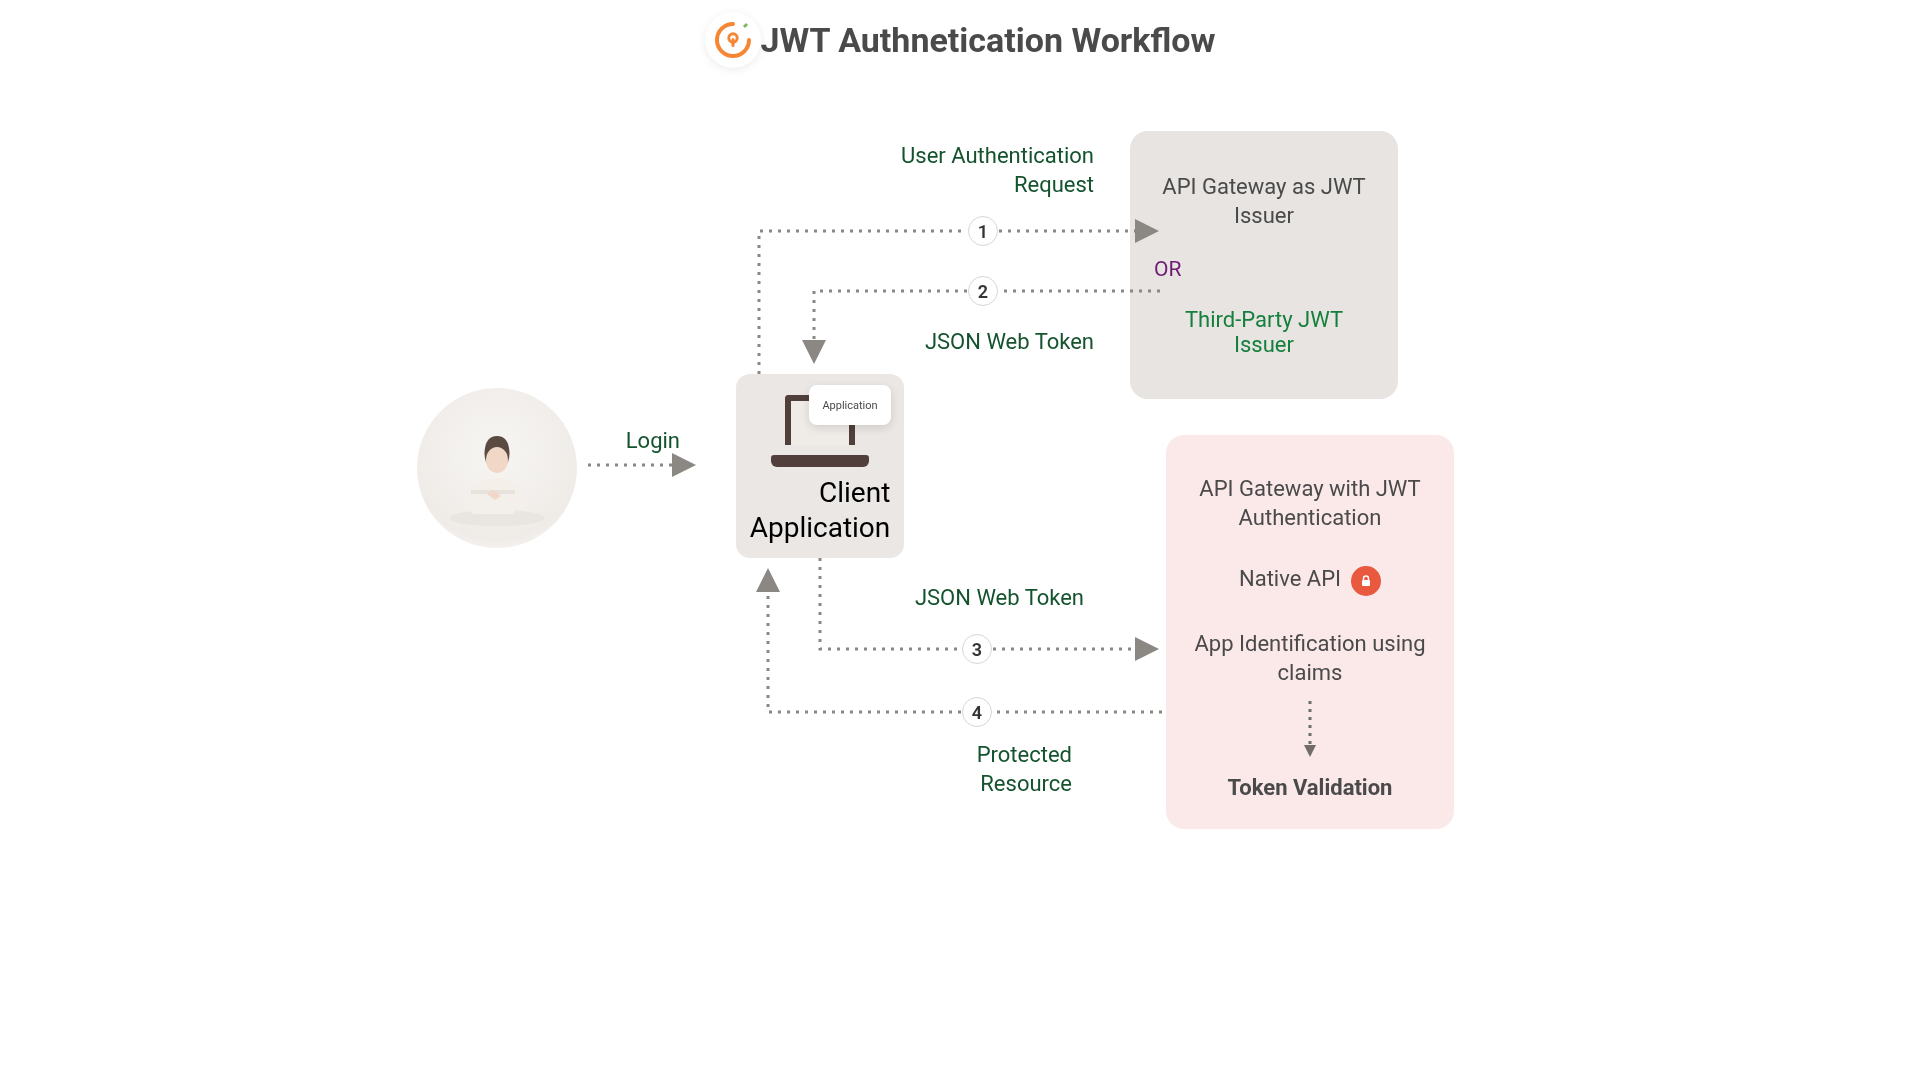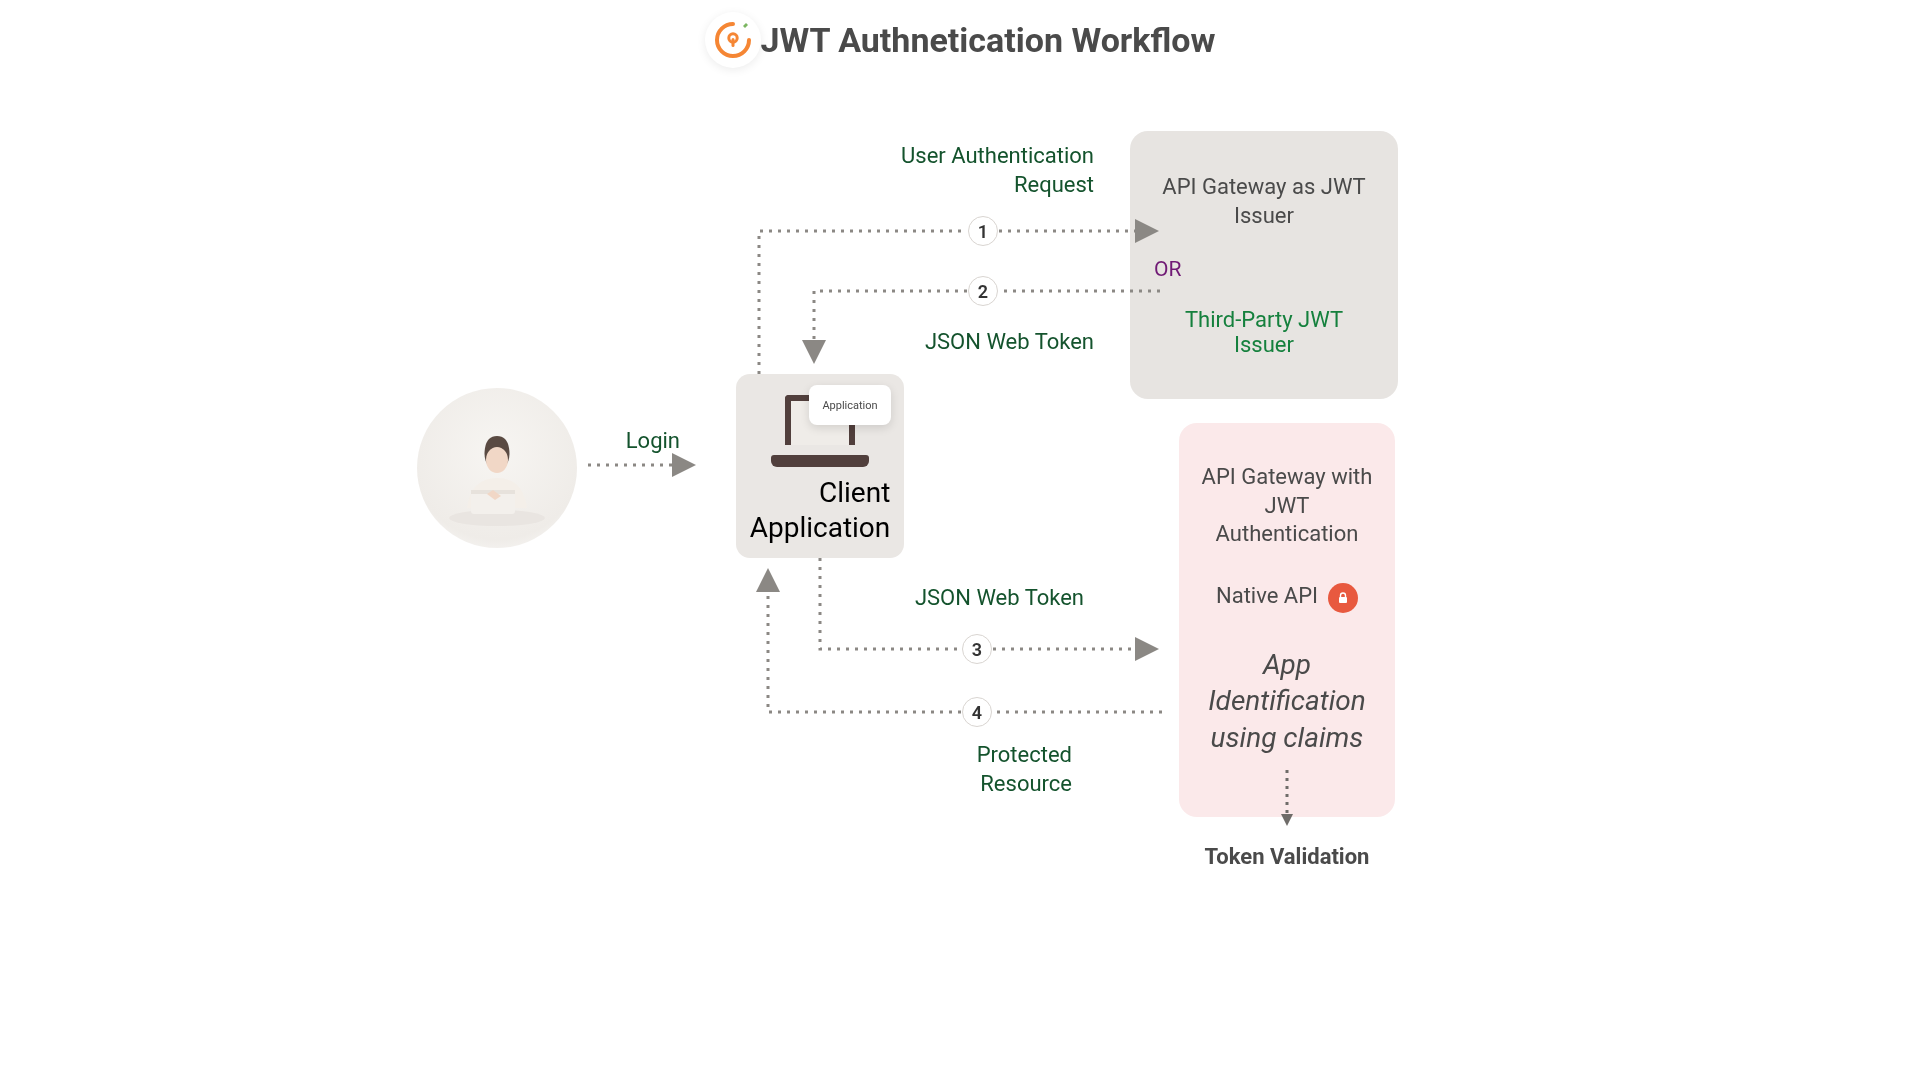--- a/index.html
+++ b/index.html
@@ -140,52 +140,51 @@
     padding: 24px;
     text-align: center;
   }
   .issuer-line1 { font-size: 22px; line-height: 1.3; color: #4a4a4a; }
   .issuer-or   { font-size: 21px; margin: 26px 0; color: #701a75; }
   .issuer-line2 { font-size: 22px; color: #15803d; }
   
   .auth-box {
     position: absolute;
     left: 974px;
-    top: 423px;
-    width: 216px;
+    top: 435px;
+    width: 288px;
     height: 394px;
     background: #fbe9ea;
     border-radius: 18px;
     display: flex;
     flex-direction: column;
     align-items: center;
     padding: 40px 22px 30px;
     text-align: center;
-    margin-left: 13px;
   }
   .auth-title { font-size: 22px; line-height: 1.3; color: #4a4a4a; }
   .native-row {
     display: flex;
     align-items: flex-start;
     justify-content: center;
     gap: 10px;
     margin-top: 34px;
   }
   .native-label { font-size: 22px; color: #4a4a4a; }
   .lock-badge {
     width: 30px;
     height: 30px;
     border-radius: 50%;
     background: #e8593f;
     display: flex;
     align-items: center;
     justify-content: center;
   }
   .lock-badge svg { width: 14px; height: 14px; }
-  .auth-claims { font-size: 28px; line-height: 1.3; margin-top: 34px; color: #4a4a4a; font-style: italic; }
+  .auth-claims { font-size: 22px; line-height: 1.3; margin-top: 34px; color: #4a4a4a; }
   .auth-arrow {
     margin-top: 14px;
     margin-bottom: 14px;
   }
   .auth-validation { font-size: 22px; color: #4a4a4a; font-weight: bold; }
   
   .label {
     position: absolute;
     font-size: 22px;
     color: #14532d;

